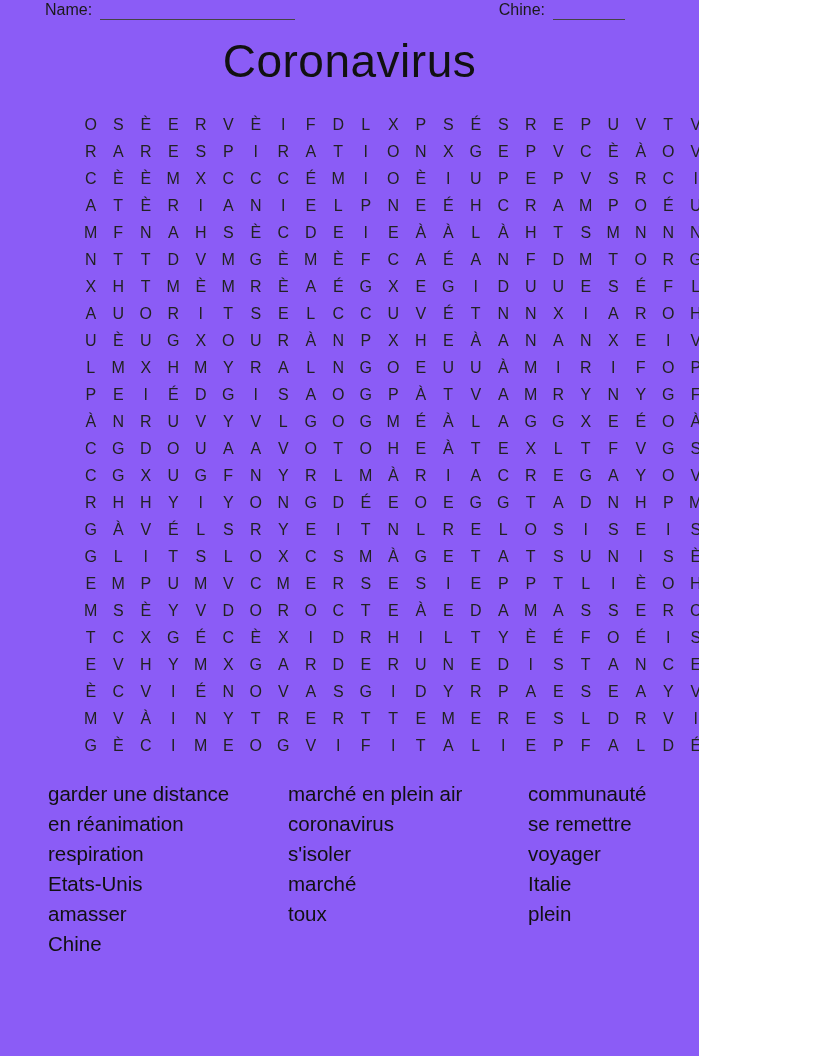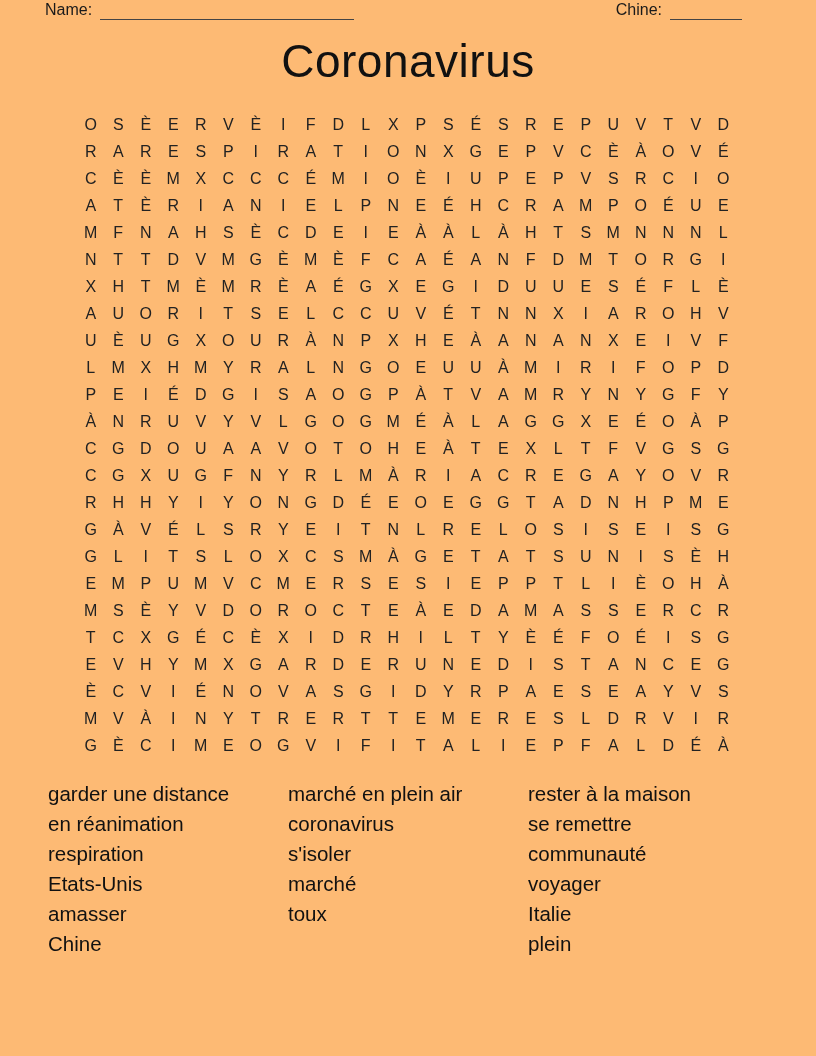--- a/index.html
+++ b/index.html
@@ -1,19 +1,19 @@
 <!DOCTYPE html>
 <html><head>
 <meta charset="utf-8">
 <style>
   html,body { margin:0; padding:0; background:#ffffff; }
   .page {
     position:relative;
-    width:816px; height:1056px;
-    background:#fdba74;
+    width:699px; height:1056px;
+    background:#8b5cf6;
     color:#111;
     font-family:"Liberation Sans", sans-serif;
     overflow:hidden;
   }
 
   
   .header-row {
     position:absolute;
     left:45px; right:74px; top:1px;
     display:flex;
@@ -676,22 +676,21 @@
         <div class="word">Chine</div>
       </div>
     <div class="word-col">
         <div class="word">marché en plein air</div>
         <div class="word">coronavirus</div>
         <div class="word">s'isoler</div>
         <div class="word">marché</div>
         <div class="word">toux</div>
       </div>
     <div class="word-col">
-        <div class="word">rester à la maison</div>
+        <div class="word">communauté</div>
         <div class="word">se remettre</div>
-        <div class="word">communauté</div>
         <div class="word">voyager</div>
         <div class="word">Italie</div>
         <div class="word">plein</div>
       </div>
   </div>
 
 </div>
 
 </body></html>

